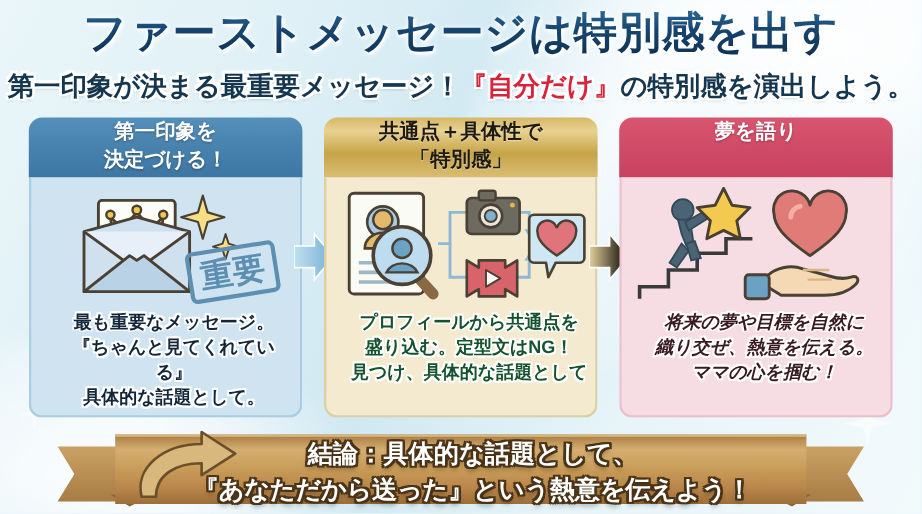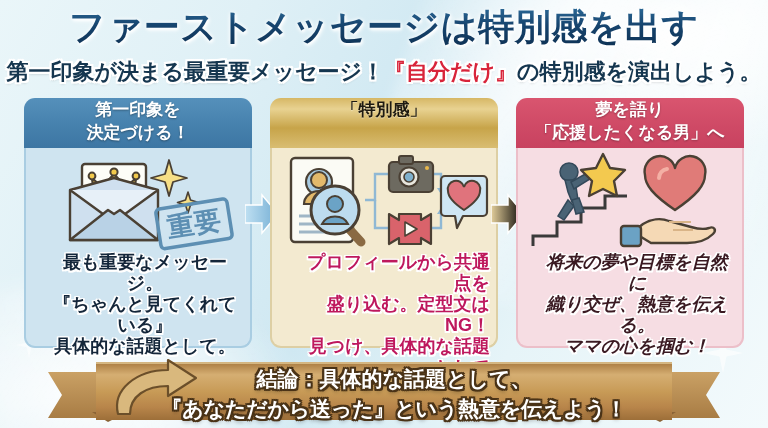--- a/index.html
+++ b/index.html
@@ -75,27 +75,27 @@
     height:200px;border-radius:0 0 11px 11px;
     display:flex;flex-direction:column;align-items:center;
     box-sizing:border-box;
   }
   .c1 .card-body{background:#cfe4f0;border:2px solid #a9cde2;border-top:none;}
   .c2 .card-body{background:#f3ead0;border:2px solid #ddcfa4;border-top:none;}
   .c3 .card-body{background:#f6dde3;border:2px solid #ecbfc9;border-top:none;}
 
   .art{height:110px;width:100%;display:flex;align-items:center;justify-content:center;}
   .desc{
-    font-size:18px;font-weight:bold;line-height:21px;text-align:center;color:#14263a;
+    font-size:15px;font-weight:bold;line-height:21px;text-align:center;color:#14263a;
     padding:0 6px;
     text-shadow:-1.5px -1.5px 0 #fff,1.5px -1.5px 0 #fff,-1.5px 1.5px 0 #fff,1.5px 1.5px 0 #fff,
                 0 -1.5px 0 #fff,0 1.5px 0 #fff,-1.5px 0 0 #fff,1.5px 0 0 #fff;
     margin-left:14px;
   }
-  .c2 .desc{color:#be185d;text-align:right;}
+  .c2 .desc{color:#14532d;}
   .c3 .desc{color:#3a1a22;font-style:italic;}
 
   
   .flow-arrow{position:absolute;top:192px;width:34px;height:44px;}
   .fa1{left:245px;}
   .fa2{left:491px;}
 
   
   #ribbon{position:absolute;left:0;top:356px;width:768px;height:72px;}
   #ribbon-text{
@@ -182,20 +182,21 @@
         <stop offset="0%" stop-color="#bfe0f2"></stop>
           <stop offset="100%" stop-color="#74aed4"></stop>
       </linearGradient>
     </defs>
     <path d="M0 13 L17 13 L17 3 L33 22 L17 41 L17 31 L0 31 Z" fill="url(#ga1)" stroke="#ffffff" stroke-width="1.4"></path>
   </svg>
 
   <div class="card c2">
     <div class="card-head">
       <div>
+        <div>共通点＋具体性で</div>
         <div>「特別感」</div>
       </div>
     </div>
     <div class="card-body">
       <div class="art">
         <svg width="210" height="104" viewBox="0 0 210 104">
 
           <g>
             <rect x="12" y="10" width="62" height="84" rx="4" fill="#fbfbf5" stroke="#4a4034" stroke-width="2.4"></rect>
             <circle cx="40" cy="34" r="13" fill="#a8cbe2" stroke="#4a4034" stroke-width="2.2"></circle>
@@ -257,21 +258,20 @@
         <stop offset="100%" stop-color="#bf9748"></stop>
       </linearGradient>
     </defs>
     <path d="M0 13 L17 13 L17 3 L33 22 L17 41 L17 31 L0 31 Z" fill="url(#ga2)" stroke="#ffffff" stroke-width="1.4"></path>
   </svg>
 
   <div class="card c3">
     <div class="card-head">
       <div>
         <div>夢を語り</div>
-        <div>「応援したくなる男」へ</div>
       </div>
     </div>
     <div class="card-body">
       <div class="art">
         <svg width="206" height="104" viewBox="0 0 206 104">
 
           <g>
             <path d="M6 98 L6 88 L30 88 L30 74 L54 74 L54 60 L78 60 L78 48 L100 48" fill="none" stroke="#3a3a3a" stroke-width="3"></path>
           </g>
 

